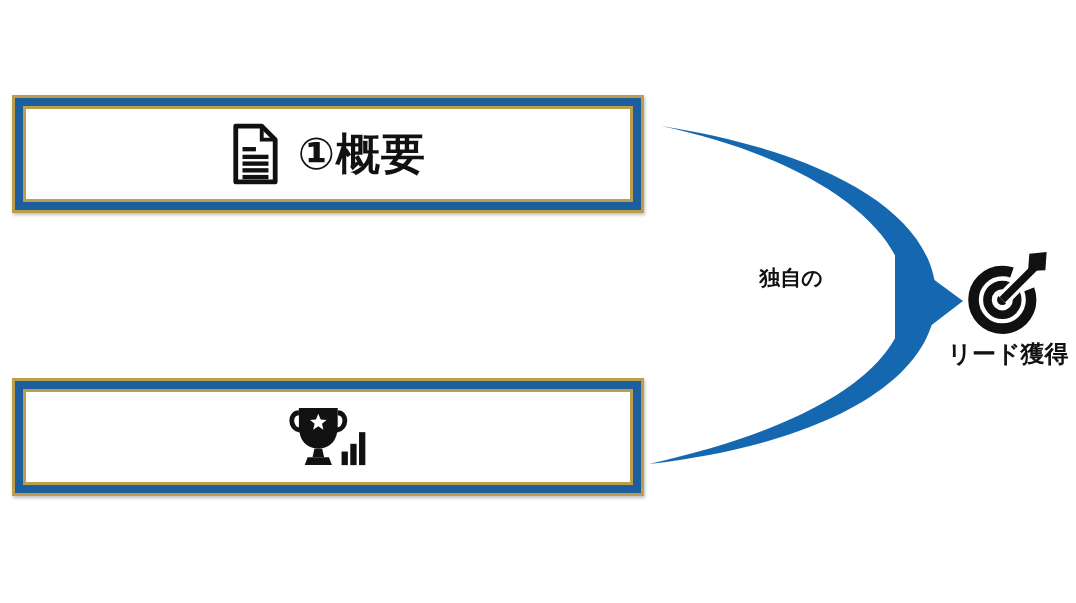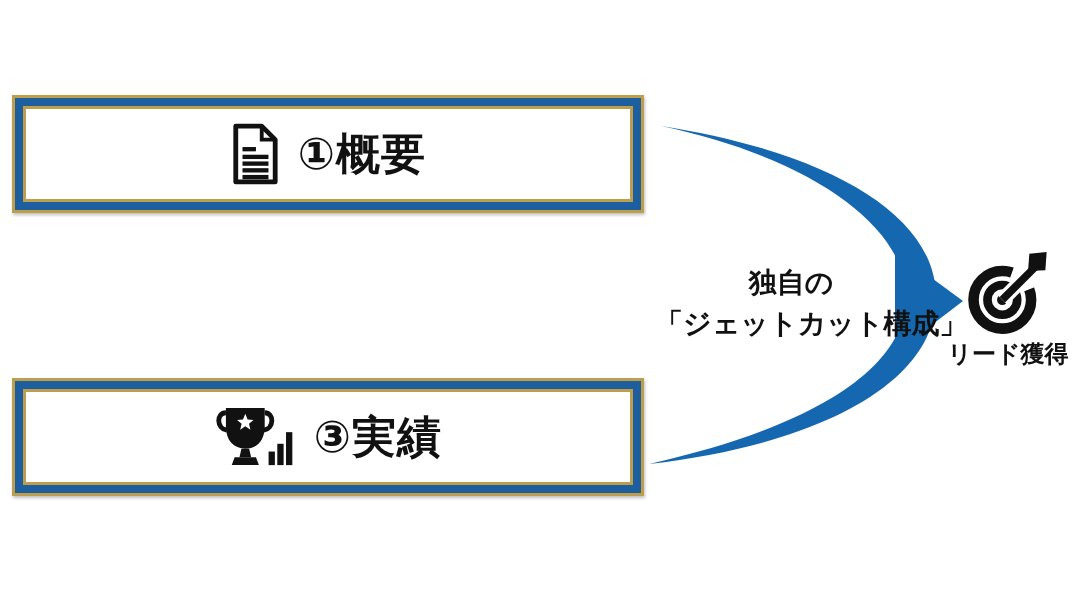--- a/index.html
+++ b/index.html
@@ -36,21 +36,21 @@
     font-size:44px;font-weight:700;color:var(--text-black);
     letter-spacing:1px;white-space:nowrap;
   }
   .step-icon{display:flex;align-items:center;}
   
   .swoosh{position:absolute;left:0;top:0;pointer-events:none;}
   
   .arrow-caption{
     position:absolute;left:655px;top:262px;width:272px;
     text-align:center;font-weight:700;color:var(--text-black);
-    font-size:28px;line-height:1.48;white-space:nowrap;
+    font-size:21px;line-height:1.48;white-space:nowrap;
   }
   
   .target-icon{position:absolute;left:962px;top:248px;}
   .result-label{
     position:absolute;left:938px;top:338px;width:140px;
     text-align:center;font-weight:700;color:var(--text-black);
     font-size:24px;white-space:nowrap;
   }
 </style>
 </head>
@@ -84,33 +84,31 @@
           <path d="M52,8 C62,8 62,24 51,26" fill="none" stroke="#111" stroke-width="5"></path>
           <path d="M12,3 H52 V22 C52,37 44,45 32,45 C20,45 12,37 12,22 Z" fill="#111"></path>
           <polygon fill="#fff" points="32,9 34.4,15 40.5,15.4 35.8,19.4 37.3,25.4 32,22 26.7,25.4 28.2,19.4 23.5,15.4 29.6,15"></polygon>
           <path d="M28,45 L26,54 H38 L36,45 Z" fill="#111"></path>
           <path d="M21,54 H43 L46,62 H18 Z" fill="#111"></path>
           <rect x="56" y="48" width="6.5" height="14" fill="#111"></rect>
           <rect x="65" y="40" width="6.5" height="22" fill="#111"></rect>
           <rect x="74" y="28" width="6.5" height="34" fill="#111"></rect>
         </svg>
       </span>
-      <span class="step-label">③実績</span>
     </div>
   </div>
 
   <svg class="swoosh" width="1076" height="603" viewBox="0 0 1076 603" aria-hidden="true">
     <path d="M661,126 C822,151 936,212 936,297 C936,384 816,445 649,464
              C814,427 906,368 906,297 C906,225 808,157 661,126 Z" fill="var(--arrow-blue)"></path>
     <polygon points="895,251 963,301 895,353" fill="var(--arrow-blue)"></polygon>
   </svg>
 
   <div class="arrow-caption">
     <div>独自の</div>
-    <div>「ジェットカット構成」</div>
   </div>
 
   <span class="target-icon">
     <svg width="96" height="96" viewBox="0 0 100 100" aria-hidden="true">
       <circle cx="42" cy="54" r="30" fill="none" stroke="#111" stroke-width="11"></circle>
       <polygon points="42,54 66,-14 108,28" fill="#fff"></polygon>
       <circle cx="42" cy="54" r="15.5" fill="none" stroke="#111" stroke-width="9"></circle>
       <circle cx="42" cy="54" r="5.5" fill="#111"></circle>
       <line x1="42" y1="54" x2="78" y2="18" stroke="#fff" stroke-width="15"></line>
       <line x1="42" y1="54" x2="80" y2="16" stroke="#111" stroke-width="8"></line>

